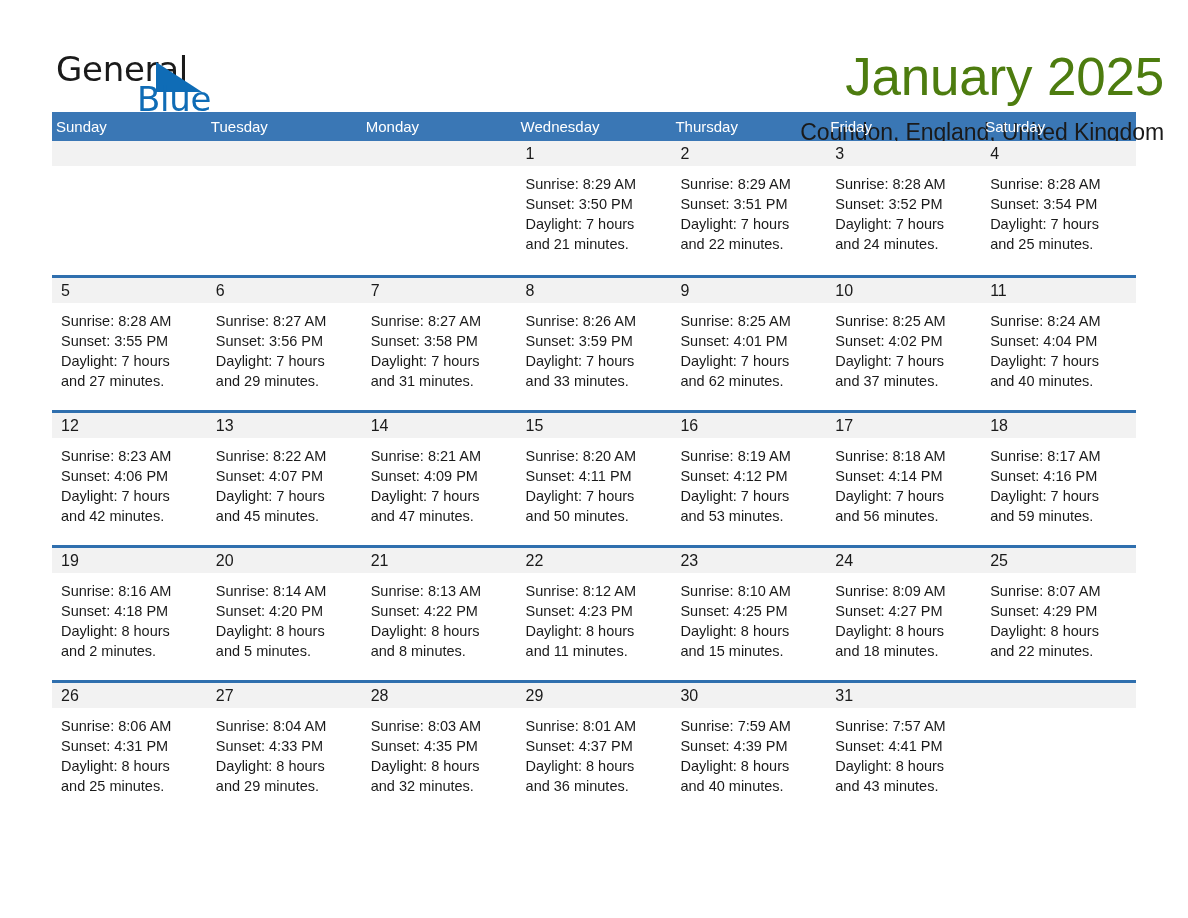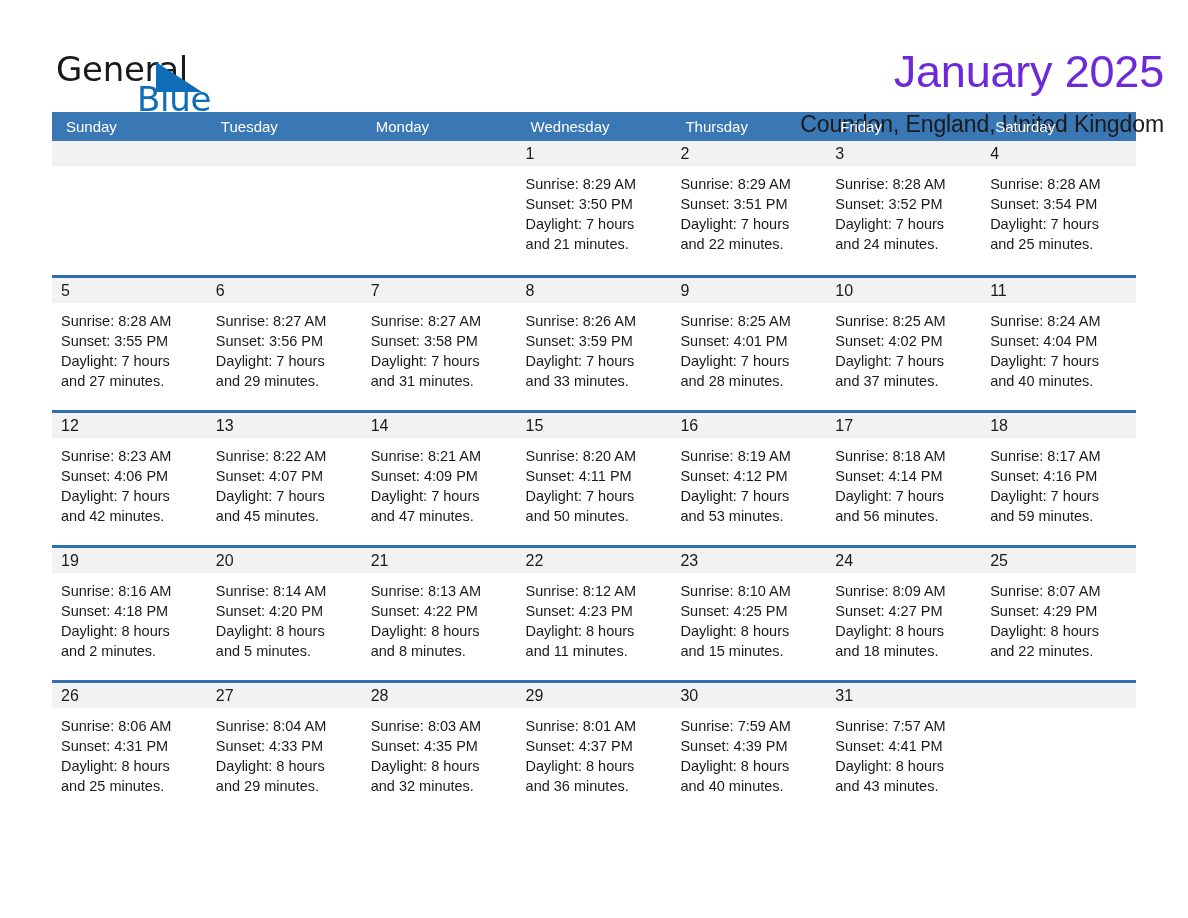--- a/index.html
+++ b/index.html
@@ -62,22 +62,22 @@
     height: 30px;
     background: #0f6cb6;
     clip-path: polygon(0 0, 100% 100%, 0 100%);
   }
 
   .title-block {
     text-align: right;
     padding-top: 2px;
   }
   .month-title {
-    font-size: 45px;
-    color: #6d28d9;
+    font-size: 53px;
+    color: #4d7c0f;
     font-weight: 400;
     line-height: 1.08;
     letter-spacing: -0.2px;
   }
   .location {
     font-size: 23px;
     color: #1a1a1a;
     font-weight: 400;
     margin-top: 14px;
     letter-spacing: -0.1px;
@@ -93,21 +93,21 @@
   .weekday-row {
     display: grid;
     grid-template-columns: repeat(7, 1fr);
     background: #3a77b5;
     height: 29px;
   }
   .weekday {
     color: #ffffff;
     font-size: 15px;
     line-height: 29px;
-    padding-left: 14px;
+    padding-left: 4px;
     white-space: nowrap;
   }
 
   .week-row {
     display: grid;
     grid-template-columns: repeat(7, 1fr);
     height: 135px;
   }
   .week-row.first { height: 134px; }
 
@@ -262,21 +262,21 @@
           <div class="info-line">Daylight: 7 hours</div>
           <div class="info-line">and 33 minutes.</div>
         </div>
       </div>
       <div class="cell">
         <div class="daynum-band"><span class="daynum">9</span></div>
         <div class="cell-body">
           <div class="info-line">Sunrise: 8:25 AM</div>
           <div class="info-line">Sunset: 4:01 PM</div>
           <div class="info-line">Daylight: 7 hours</div>
-          <div class="info-line">and 28 minutes.</div>
+          <div class="info-line">and 62 minutes.</div>
         </div>
       </div>
       <div class="cell">
         <div class="daynum-band"><span class="daynum">10</span></div>
         <div class="cell-body">
           <div class="info-line">Sunrise: 8:25 AM</div>
           <div class="info-line">Sunset: 4:02 PM</div>
           <div class="info-line">Daylight: 7 hours</div>
           <div class="info-line">and 37 minutes.</div>
         </div>

